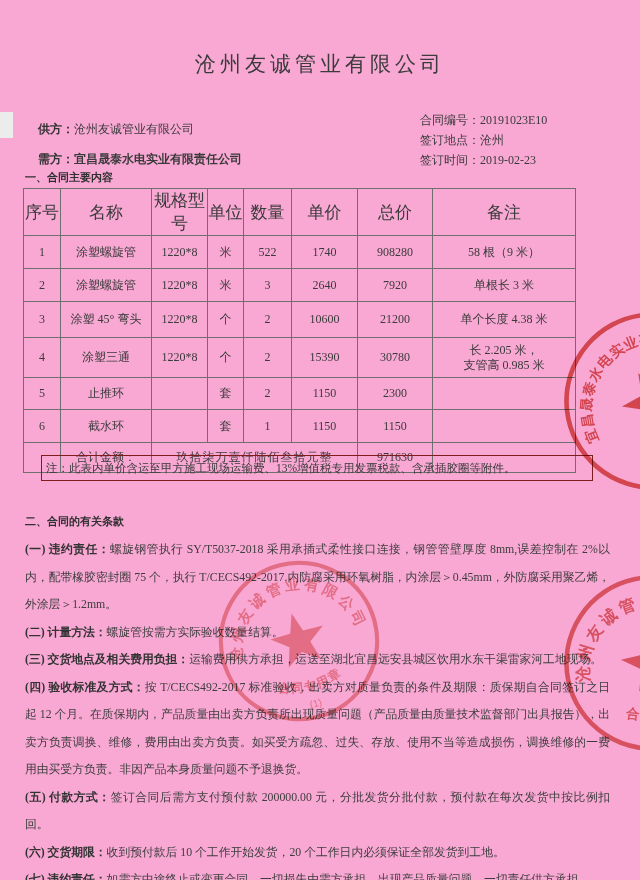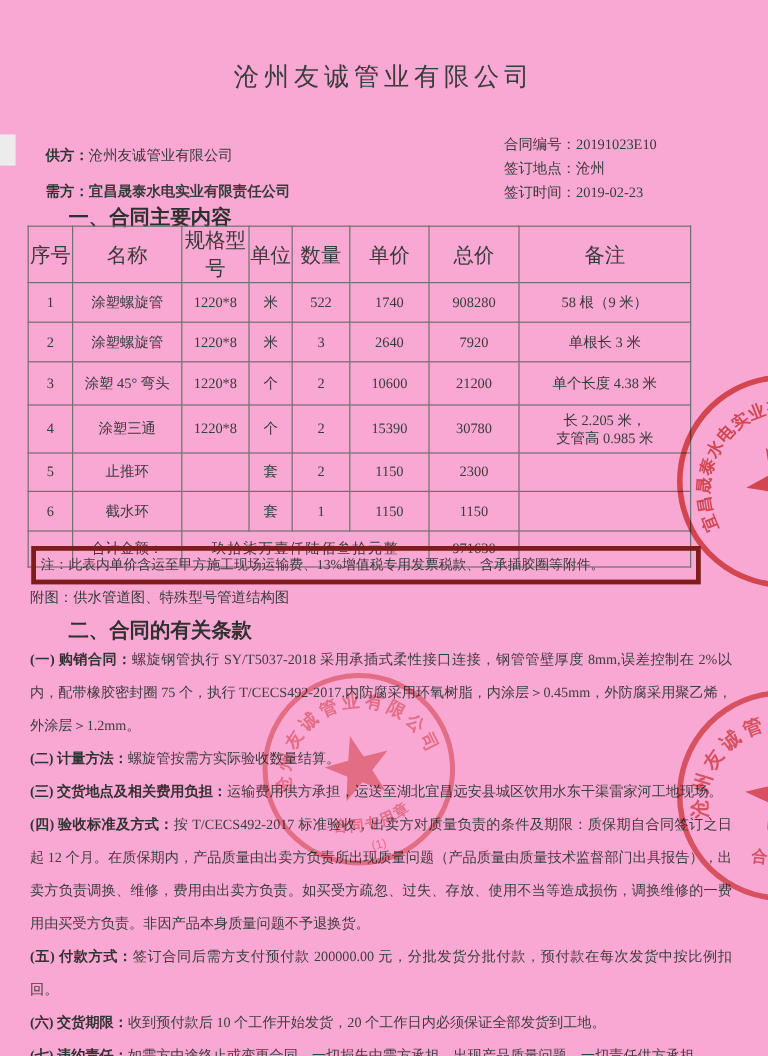--- a/index.html
+++ b/index.html
@@ -12,36 +12,36 @@
   .title1{position:absolute;top:50px;left:0;width:100%;text-align:center;
           font-size:21px;letter-spacing:4px;color:#3b3b3b;}
   .title2{position:absolute;top:88px;left:0;width:100%;text-align:center;
           font-size:19px;letter-spacing:9px;color:#3b3b3b;}
   .meta-line{position:absolute;font-size:12px;white-space:nowrap;}
   .sup{top:121px;left:38px;}
   .buy{top:151px;left:38px;font-weight:bold;}
   .mr{left:420px;}
   .mr1{top:112px;} .mr2{top:132px;} .mr3{top:152px;}
   .b{font-weight:bold;color:#333;}
-  .sec-heading{position:absolute;left:25px;font-size:17px;font-weight:bold;color:#303030;white-space:nowrap;margin-left:32px;}
+  .sec-heading{position:absolute;left:25px;font-size:11px;font-weight:bold;color:#303030;white-space:nowrap;}
   .sec1{top:170px;} .sec2{top:514px;}
   table.items{
     position:absolute;left:23px;top:188px;width:552px;
     border-collapse:collapse;table-layout:fixed;
   }
   table.items th, table.items td{
     border:1px solid #6f6f6f;text-align:center;vertical-align:middle;
     font-weight:normal;font-size:12px;padding:0;color:#3a3a3a;overflow:hidden;
   }
   table.items th{font-size:17px;height:28px;}
   .remark{white-space:pre-line;line-height:15px;}
   .words-cell{font-size:12.5px;letter-spacing:1px;margin-top:28px;}
   .note-box{
-    position:absolute;left:26px;top:455px;width:546px;height:24px;
-    border:4px solid #7f1d1d;font-size:11.5px;line-height:24px;
+    position:absolute;left:41px;top:455px;width:546px;height:24px;
+    border:1px solid #7f1d1d;font-size:11.5px;line-height:24px;
     padding-left:4px;white-space:nowrap;color:#3a3a3a;
   }
   .attachment{position:absolute;left:25px;top:490px;font-size:12px;white-space:nowrap;}
   .clauses{position:absolute;left:25px;top:536px;width:585px;}
   .clause{margin:0;font-size:11.8px;line-height:27.5px;text-align:justify;color:#3d3d3d;}
   .stamp{position:absolute;pointer-events:none;mix-blend-mode:multiply;}
   .stamp svg{display:block;font-family:"Liberation Sans", sans-serif;}
 </style>
 </head>
 <body>
@@ -149,25 +149,24 @@
      <td></td>
      <td>合计金额：</td>
      <td colspan="4" class="words-cell">玖拾柒万壹仟陆佰叁拾元整</td>
      <td>971630</td>
      <td></td>
    </tr>
       </tbody>
   </table>
 
   <div class="note-box">注：此表内单价含运至甲方施工现场运输费、13%增值税专用发票税款、含承插胶圈等附件。</div>
-  <div class="attachment">附图：供水管道图、特殊型号管道结构图</div>
 
   <div class="sec-heading sec2">二、合同的有关条款</div>
   <div class="clauses">
-      <p class="clause"><span class="b">(一) 购销合同：</span>螺旋钢管执行 SY/T5037-2018 采用承插式柔性接口连接，钢管管壁厚度 8mm,误差控制在 2%以内，配带橡胶密封圈 75 个，执行 T/CECS492-2017.内防腐采用环氧树脂，内涂层＞0.45mm，外防腐采用聚乙烯，外涂层＞1.2mm。</p>
+      <p class="clause"><span class="b">(一) 违约责任：</span>螺旋钢管执行 SY/T5037-2018 采用承插式柔性接口连接，钢管管壁厚度 8mm,误差控制在 2%以内，配带橡胶密封圈 75 个，执行 T/CECS492-2017.内防腐采用环氧树脂，内涂层＞0.45mm，外防腐采用聚乙烯，外涂层＞1.2mm。</p>
       <p class="clause"><span class="b">(二) 计量方法：</span>螺旋管按需方实际验收数量结算。</p>
       <p class="clause"><span class="b">(三) 交货地点及相关费用负担：</span>运输费用供方承担，运送至湖北宜昌远安县城区饮用水东干渠雷家河工地现场。</p>
       <p class="clause"><span class="b">(四) 验收标准及方式：</span>按 T/CECS492-2017 标准验收，出卖方对质量负责的条件及期限：质保期自合同签订之日起 12 个月。在质保期内，产品质量由出卖方负责所出现质量问题（产品质量由质量技术监督部门出具报告），出卖方负责调换、维修，费用由出卖方负责。如买受方疏忽、过失、存放、使用不当等造成损伤，调换维修的一费用由买受方负责。非因产品本身质量问题不予退换货。</p>
       <p class="clause"><span class="b">(五) 付款方式：</span>签订合同后需方支付预付款 200000.00 元，分批发货分批付款，预付款在每次发货中按比例扣回。</p>
       <p class="clause"><span class="b">(六) 交货期限：</span>收到预付款后 10 个工作开始发货，20 个工作日内必须保证全部发货到工地。</p>
       <p class="clause"><span class="b">(七) 违约责任：</span>如需方中途终止或变更合同，一切损失由需方承担，出现产品质量问题，一切责任供方承担。</p>
     </div>
 
   <div class="stamp" id="stamp-0" style="left: 560px; top: 308px;">
       <svg viewBox="0 0 200 200" width="186" height="186" style="transform:rotate(-28deg);opacity:0.8">

